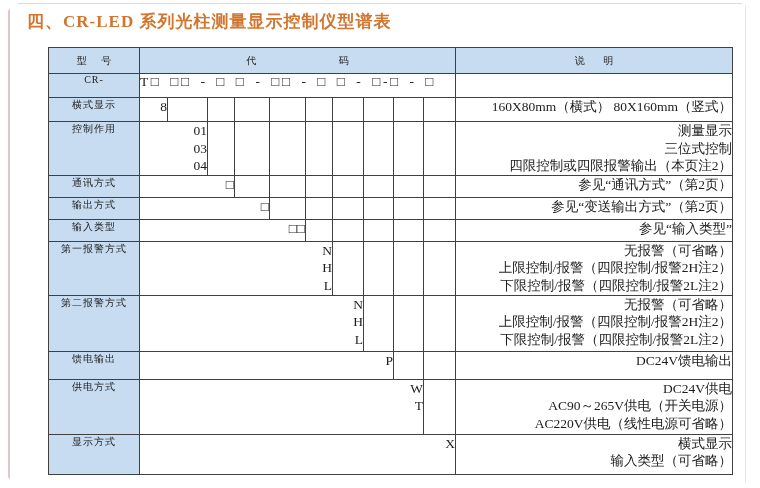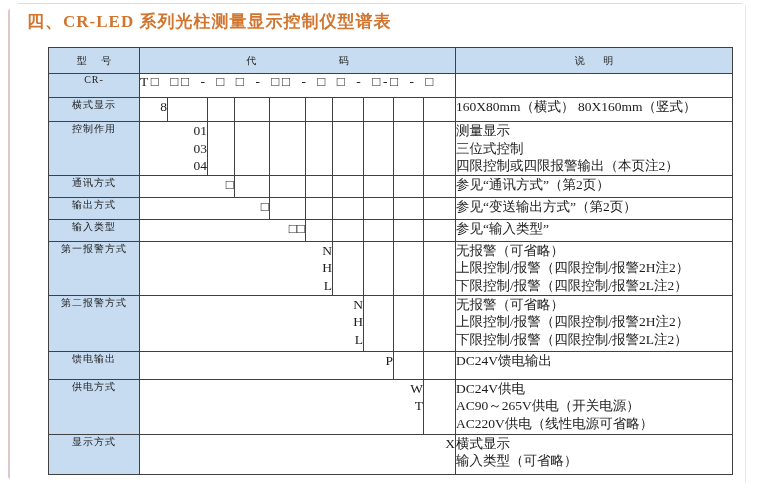--- a/index.html
+++ b/index.html
@@ -21,21 +21,21 @@
   tr.hdr td{background:#c8dcf1;text-align:center;vertical-align:middle;font-size:10px;}
   .ws-model{word-spacing:12px;}
   .ws-code{word-spacing:80px;}
   .ws-desc{word-spacing:16px;}
   td.code{text-align:right;padding-right:4px;}
   td.codefull{text-align:left;padding-left:3px;white-space:nowrap;
               font-size:13.5px;letter-spacing:2.5px;word-spacing:3px;}
   td.desc{text-align:left;padding:2px 4px 0 6px;font-size:13.5px;}
   .code-line{line-height:17.5px;font-size:13.5px;
              font-family:"Liberation Serif","DejaVu Serif","DejaVu Sans",serif;}
-  .desc-line{line-height:17.5px;white-space:nowrap;}
+  .desc-line{line-height:17.5px;white-space:nowrap;text-align:right;}
   td.code{padding-top:2px;}
   td.sub{background:#ffffff;}
 </style>
 </head>
 <body>
 
 <div id="page">
   <div class="edge-left"></div>
   <div class="edge-top"></div>
   <div class="edge-right"></div>

